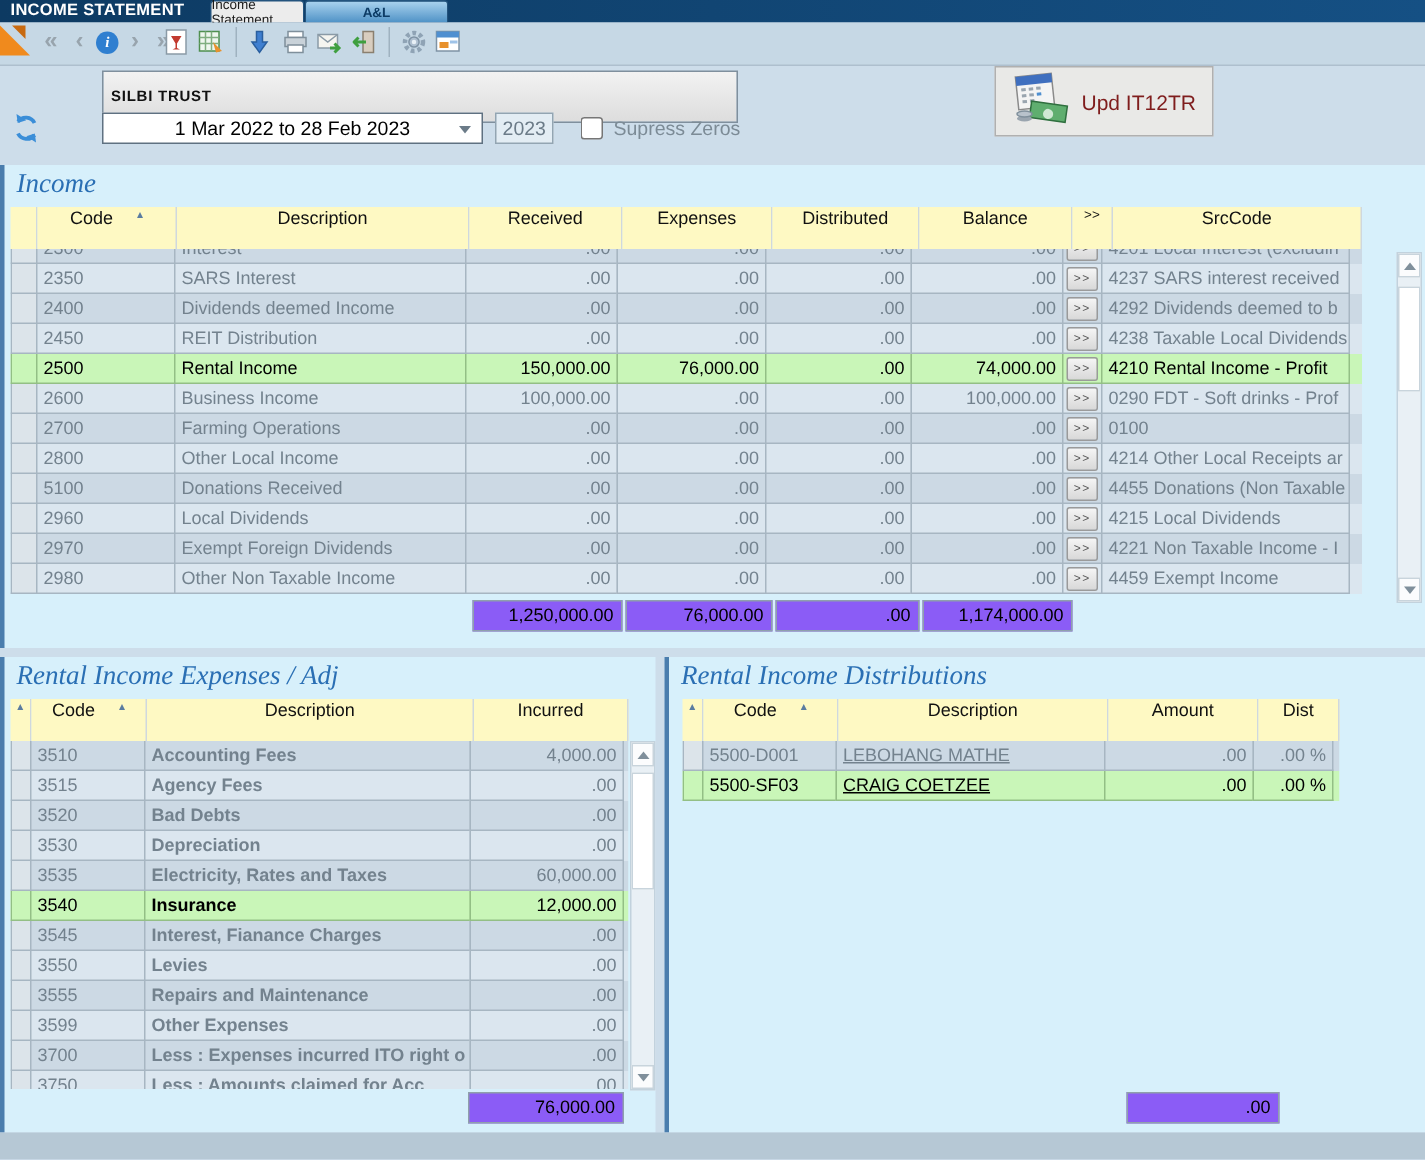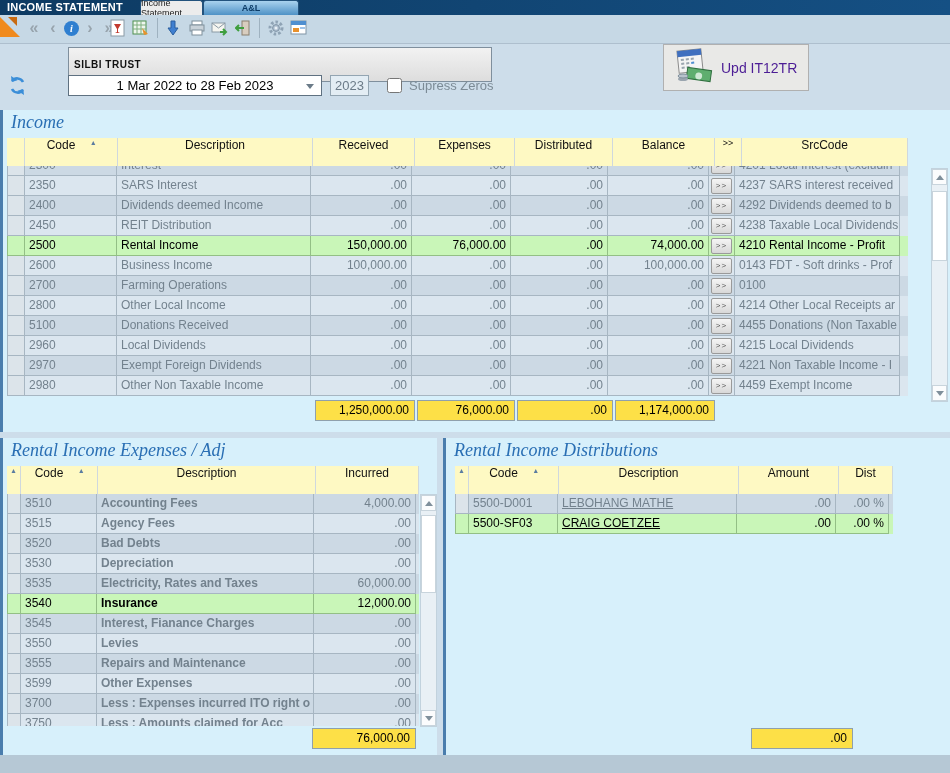--- a/index.html
+++ b/index.html
@@ -38,21 +38,21 @@
   .period{position:absolute;left:68px;top:75px;width:254px;height:21px;background:#fff;
     border:1px solid #5f7181;font-size:13px;color:#000;display:flex;align-items:center;justify-content:center;}
   .period .chev{position:absolute;right:7px;top:8px;width:0;height:0;
     border:4px solid transparent;border-top:5px solid #6b7b88;}
   .yearbox{position:absolute;left:330px;top:75px;width:39px;height:21px;background:#e3edf4;
     border:1px solid #93a5b2;font-size:13px;color:#6b7b88;display:flex;align-items:center;justify-content:center;}
   .chk{position:absolute;left:387px;top:78px;width:15px;height:15px;margin:0;}
   .chklabel{position:absolute;left:409px;top:78px;font-size:13px;color:#7c8b96;}
   .updbtn{position:absolute;left:663px;top:44px;width:146px;height:47px;background:#e9e9e7;
     border:1px solid #b0b0b0;display:flex;align-items:center;gap:7px;padding-left:10px;
-    font-size:14px;color:#4c1d95;}
+    font-size:14px;color:#7f1d1d;}
   
   .panel{position:absolute;background:#d7f0fb;border-left:3px solid #4a7dad;}
   .p-income{left:0;top:110px;width:950px;height:322px;}
   .p-exp{left:0;top:438px;width:437px;height:317px;}
   .p-dist{left:443px;top:438px;width:507px;height:317px;}
   .sec-title{position:absolute;left:8px;top:2px;font-family:"Liberation Serif","DejaVu Serif",serif;
     font-style:italic;font-size:18px;color:#2a6fb4;}
   
   .thead{position:absolute;display:flex;height:28px;}
   .hcell{background:#fef9c3;border-right:1px solid #cfd8de;display:flex;align-items:flex-start;
@@ -73,21 +73,21 @@
   .c-go{width:27px;padding:1px 2px;display:flex;align-items:center;justify-content:center;}
   .gob{width:22px;height:16px;font-size:8px;color:#555;letter-spacing:1px;
     background:linear-gradient(#f5f5f5,#d8d8d8);border:1px solid #9a9a9a;border-radius:2px;padding:0;}
   
   .i-code{width:93px;}.i-desc{width:195px;}.i-rec{width:102px;}.i-exp{width:100px;}
   .i-dis{width:98px;}.i-bal{width:102px;}.i-src{width:166px;}
   
   .e-sel{width:14px;padding:0;}.e-code{width:77px;}.e-desc{width:218px;font-weight:bold;}.e-inc{width:103px;}
   
   .d-sel{width:14px;padding:0;}.d-code{width:90px;}.d-desc{width:180px;text-decoration:underline;}.d-amt{width:100px;}.d-dist{width:54px;}
-  .totbox{position:absolute;height:21px;background:#fde047;border:1px solid #8fa0ac;
+  .totbox{position:absolute;height:21px;background:#8b5cf6;border:1px solid #8fa0ac;
     font-size:12px;color:#000;text-align:right;padding:2px 5px;display:block;}
   
   .sbar{position:absolute;width:17px;background:#e9f0f5;border:1px solid #c2d2dd;}
   .sarr{position:absolute;left:0;width:15px;height:16px;background:#fbfcfd;border:1px solid #c8d4dc;
     display:flex;align-items:center;justify-content:center;}
   .tri-up{width:0;height:0;border:4px solid transparent;border-bottom:5px solid #7f8f9b;margin-top:-4px;}
   .tri-dn{width:0;height:0;border:4px solid transparent;border-top:5px solid #7f8f9b;margin-bottom:-4px;}
   .sthumb{position:absolute;left:0;width:15px;background:#fff;border:1px solid #c8d4dc;}
   .bottomstrip{position:absolute;left:0;top:755px;width:950px;height:18px;background:#b6c8d5;}
 </style>
@@ -309,21 +309,21 @@
           <div class="cell c-sel"></div>
           <div class="cell i-code">2600</div>
           <div class="cell i-desc">Business Income</div>
           <div class="cell i-rec c-num">100,000.00</div>
           <div class="cell i-exp c-num">.00</div>
           <div class="cell i-dis c-num">.00</div>
           <div class="cell i-bal c-num">100,000.00</div>
           <div class="cell c-go">
             <button class="gob">&gt;&gt;</button>
           </div>
-          <div class="cell i-src">0143 FDT - Soft drinks - Prof</div>
+          <div class="cell i-src">0290 FDT - Soft drinks - Prof</div>
         </div>
         <div class="trow">
           <div class="cell c-sel"></div>
           <div class="cell i-code">2700</div>
           <div class="cell i-desc">Farming Operations</div>
           <div class="cell i-rec c-num">.00</div>
           <div class="cell i-exp c-num">.00</div>
           <div class="cell i-dis c-num">.00</div>
           <div class="cell i-bal c-num">.00</div>
           <div class="cell c-go">

